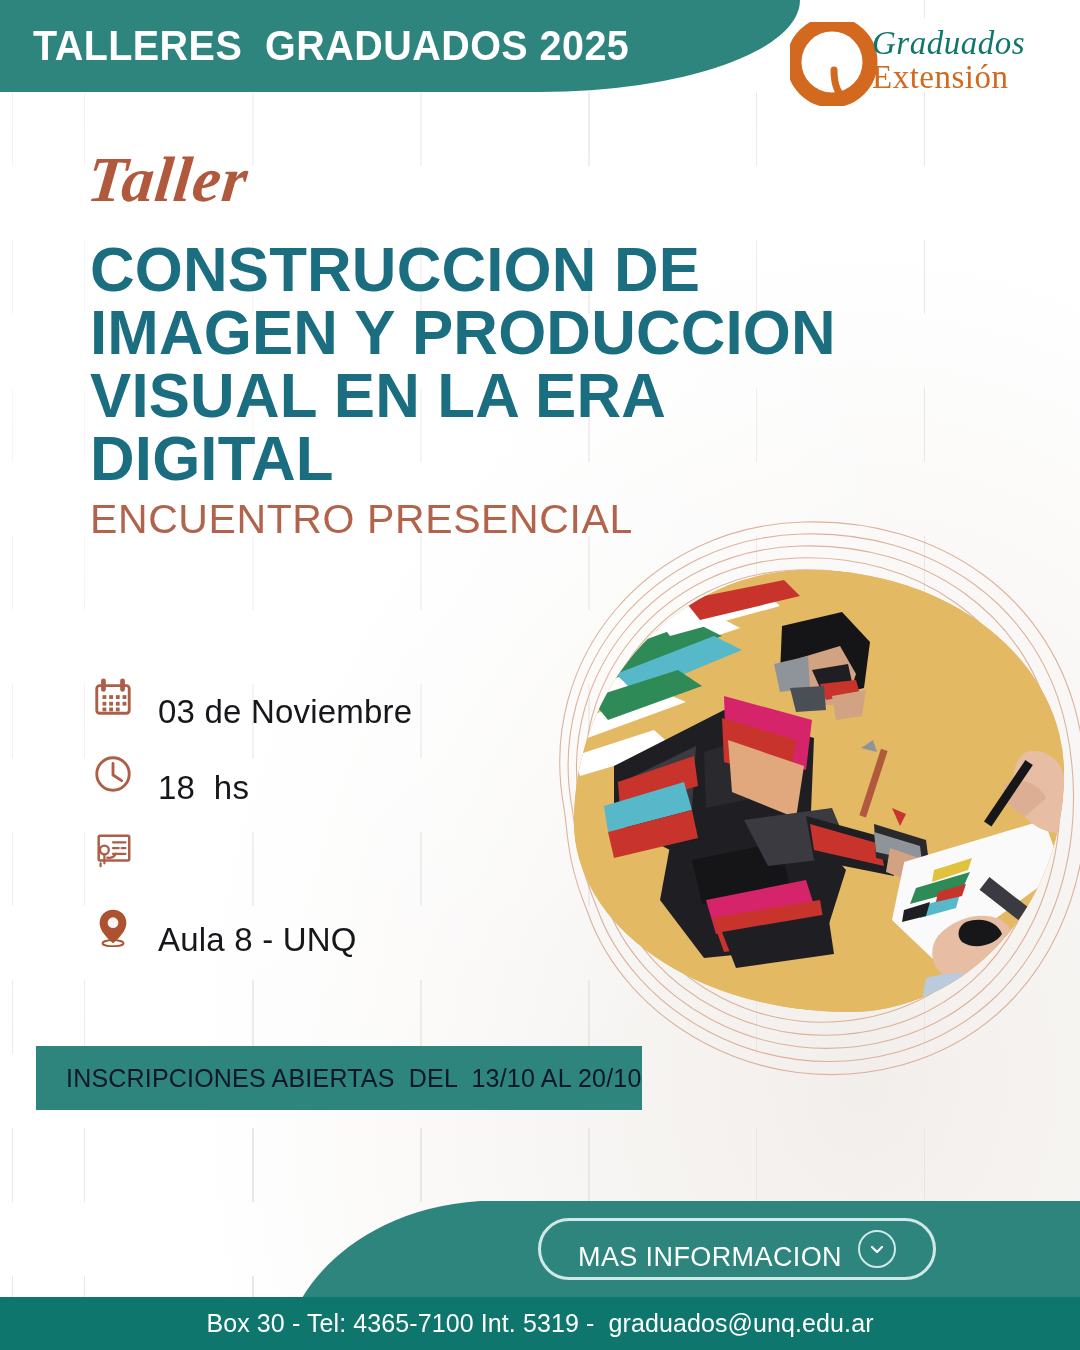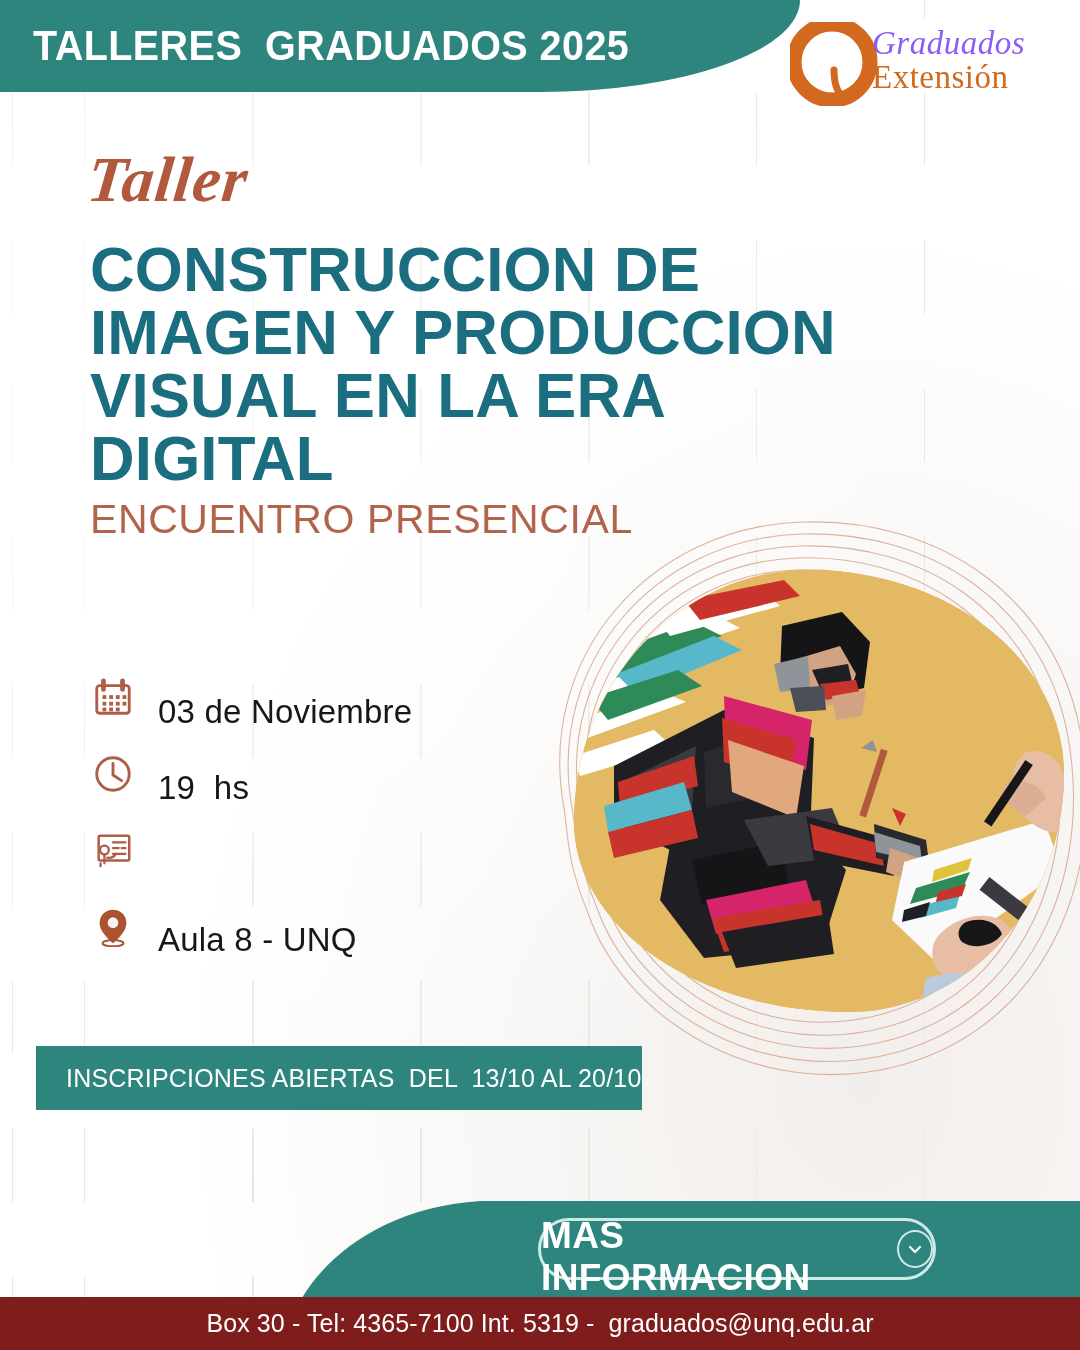--- a/index.html
+++ b/index.html
@@ -75,21 +75,21 @@
     width:88px; height:84px;
   }
   .logo-text{
     position:absolute; left:82px; top:5px;
     line-height:1.02;
   }
   .logo-l1{
     font-family:"Liberation Serif", serif;
     font-style:italic;
     font-size:33px;
-    color:#8b5cf6;
+    color:#0f766e;
     letter-spacing:.5px;
   }
   .logo-l2{
     font-family:"Liberation Serif", serif;
     font-size:33px;
     color:#d2691e;
     letter-spacing:.5px;
   }
 
   
@@ -169,21 +169,21 @@
   
   .banner{
     position:absolute;
     left:36px; top:1046px;
     width:606px; height:64px;
     background:#2e857e;
     display:flex; align-items:center;
     padding-left:30px;
   }
   .banner-text{
-    color:#ffffff;
+    color:#0f172a;
     font-size:25px;
     letter-spacing:.2px;
     white-space:pre;
   }
 
   
   .footer-shape{
     position:absolute; left:0; bottom:52px;
     width:1080px; height:97px;
     overflow:hidden;
@@ -192,37 +192,37 @@
     position:absolute;
     left:538px; bottom:70px;
     width:398px; height:62px;
     border:3px solid #cfe9e6;
     border-radius:40px;
     display:flex; align-items:center; justify-content:center;
     gap:16px;
   }
   .cta-label{
     color:#ffffff;
-    font-size:37px;
-    font-weight:bold;
+    font-size:27px;
+    font-weight:normal;
     letter-spacing:.4px;
     margin-top:16px;
   }
   .cta-chev{
     width:38px; height:38px;
     border:2.5px solid #cfe9e6;
     border-radius:50%;
     display:flex; align-items:center; justify-content:center;
   }
 
   
   .footer-bar{
     position:absolute; left:0; bottom:0;
     width:1080px; height:53px;
-    background:#7f1d1d;
+    background:#0f766e;
     display:flex; align-items:center; justify-content:center;
   }
   .footer-text{
     color:#ffffff;
     font-size:25px;
     letter-spacing:.1px;
     white-space:pre;
   }
 </style>
 </head>
@@ -280,21 +280,21 @@
       <span class="info-text">03 de Noviembre</span>
     </div>
 
     <div class="info-row">
       <span class="info-icon">
         <svg viewBox="0 0 44 44" width="42" height="42">
           <circle cx="22" cy="22" r="17" fill="none" stroke="#ac5f46" stroke-width="3"></circle>
           <path d="M22 11 v12 l9 6" fill="none" stroke="#ac5f46" stroke-width="3" stroke-linecap="round" stroke-linejoin="round"></path>
         </svg>
       </span>
-      <span class="info-text">19  hs</span>
+      <span class="info-text">18  hs</span>
     </div>
 
     <div class="info-row">
       <span class="info-icon">
         <svg viewBox="0 0 44 44" width="42" height="42">
           <rect x="7" y="7" width="32" height="26" rx="1.5" fill="none" stroke="#ac5f46" stroke-width="2.6"></rect>
           <path d="M22 14 h13 M22 20 h6 M31 20 h4 M22 26 h13" stroke="#ac5f46" stroke-width="2.4" stroke-linecap="round"></path>
           <circle cx="13" cy="22" r="4.6" fill="none" stroke="#ac5f46" stroke-width="2.4"></circle>
           <path d="M13 27 v9 M9 36 v3 M16 30 q6 1 9 -4" fill="none" stroke="#ac5f46" stroke-width="2.4" stroke-linecap="round"></path>
         </svg>

